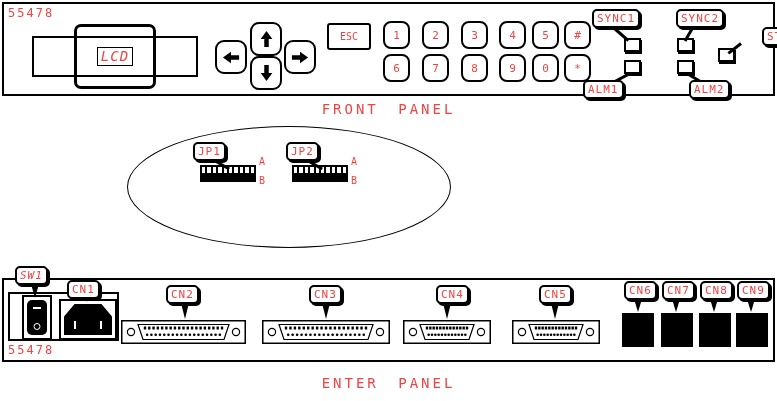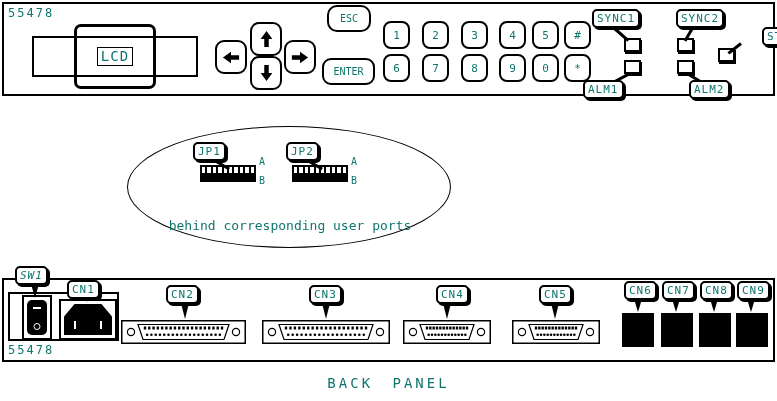--- a/index.html
+++ b/index.html
@@ -1,36 +1,36 @@
 <!DOCTYPE html>
 <html><head>
 <meta charset="utf-8">
 <style>
   html,body{margin:0;padding:0;background:#fff;}
   #page{position:relative;width:777px;height:401px;background:#fff;overflow:hidden;
-        font-family:"DejaVu Sans Mono",monospace;color:#0f766e;}
+        font-family:"DejaVu Sans Mono",monospace;color:#ef4444;}
   .panel{position:absolute;border:2px solid #000;background:#fff;}
   .model{position:absolute;font-size:12px;letter-spacing:2px;}
   .caption{position:absolute;left:0;width:777px;text-align:center;font-size:14px;
            letter-spacing:3px;word-spacing:8px;}
   .callout{position:absolute;background:#fff;border:2px solid #000;border-radius:5px;
            box-shadow:2px 2px 0 #000;font-size:11px;letter-spacing:1px;padding:1px 3px;
            line-height:13px;z-index:6;white-space:nowrap;}
   .lead{position:absolute;height:3px;background:#000;transform-origin:0 50%;z-index:5;}
   .varrow{position:absolute;width:0;height:0;border-left:4px solid transparent;
           border-right:4px solid transparent;z-index:5;}
   .led{position:absolute;width:13px;height:10px;background:#fff;border:2px solid #000;
        box-shadow:1px 2px 0 #000;}
   .key{position:absolute;border:2px solid #000;border-radius:8px;background:#fff;
        display:flex;align-items:center;justify-content:center;font-size:11px;}
   .akey{position:absolute;width:28px;height:30px;border:2px solid #000;border-radius:9px;
         background:#fff;display:flex;align-items:center;justify-content:center;}
   .lcd-box{position:absolute;left:32px;top:36px;width:162px;height:37px;border:2px solid #000;
            display:flex;align-items:center;justify-content:center;}
-  .lcd-badge{border:3px solid #000;border-radius:7px;padding:20px;}
+  .lcd-badge{border:3px solid #000;border-radius:7px;padding:20px;font-style:italic;}
   .lcd-inner{display:block;border:1px solid #000;padding:0 3px;font-size:14px;
              letter-spacing:1px;line-height:17px;}
   .ellipse{position:absolute;left:127px;top:126px;width:322px;height:120px;
            border:1.5px solid #000;border-radius:50%;}
   .jblock{position:absolute;width:56px;height:17px;background:#000;box-sizing:border-box;
           padding:2px 2px 0 2px;}
   .jumper-cells{display:flex;gap:2px;}
   .jcell{width:3.5px;height:6px;background:#fff;}
   .jlabel{position:absolute;font-size:10px;line-height:10px;}
   .notetext{position:absolute;left:127px;width:326px;text-align:center;font-size:13px;}
@@ -77,22 +77,21 @@
     <svg class="arr" width="13" height="18" viewBox="0 0 14 20">
       <path d="M7 19 L0.5 10 L4.5 10 L4.5 1 L9.5 1 L9.5 10 L13.5 10 Z" fill="#000"></path>
       </svg>
   </div>
   <div class="akey" style="left:284px;top:40px;">
     <svg class="arr" width="18" height="13" viewBox="0 0 20 14">
       <path d="M19 7 L10 0.5 L10 4.5 L1 4.5 L1 9.5 L10 9.5 L10 13.5 Z" fill="#000"></path>
       </svg>
   </div>
 
-  <div class="key" style="left:327px;top:5px;width:40px;height:23px;border-radius:10px;font-size:10px;">ESC</div>
-  <div class="key" style="left:322px;top:58px;width:49px;height:23px;border-radius:9px;font-size:10px;">ENTER</div>
+  <div class="key" style="left:327px;top:23px;width:40px;height:23px;border-radius:3px;font-size:10px;">ESC</div>
 
   <div class="key" style="left:383px;top:21px;width:23px;height:24px;">1</div>
   <div class="key" style="left:422px;top:21px;width:23px;height:24px;">2</div>
   <div class="key" style="left:461px;top:21px;width:23px;height:24px;">3</div>
   <div class="key" style="left:499px;top:21px;width:23px;height:24px;">4</div>
   <div class="key" style="left:532px;top:21px;width:23px;height:24px;">5</div>
   <div class="key" style="left:564px;top:21px;width:23px;height:24px;">#</div>
 
   <div class="key" style="left:383px;top:54px;width:23px;height:24px;">6</div>
   <div class="key" style="left:422px;top:54px;width:23px;height:24px;">7</div>
@@ -112,20 +111,21 @@
   <div class="lead" style="left:741px;top:42px;width:16px;transform:rotate(142deg);"></div>
   <div class="lead" style="left:613px;top:81px;width:20px;transform:rotate(-28deg);"></div>
   <div class="lead" style="left:687px;top:72px;width:17px;transform:rotate(31deg);"></div>
 
   <div class="led" style="left:624px;top:38px;"></div>
   <div class="led" style="left:677px;top:38px;"></div>
   <div class="led" style="left:624px;top:60px;"></div>
   <div class="led" style="left:677px;top:60px;"></div>
   <div class="led" style="left:718px;top:48px;"></div>
 
+  <div class="caption" style="top:101px;">FRONT PANEL</div>
 
   <div class="ellipse"></div>
 
   <div class="callout" style="left:193px;top:142px;">JP1</div>
   <div class="callout" style="left:286px;top:142px;">JP2</div>
   <div class="lead" style="left:211px;top:157px;width:21px;transform:rotate(30deg);"></div>
   <div class="lead" style="left:304px;top:157px;width:21px;transform:rotate(30deg);"></div>
 
   <div class="jblock" style="left:200px;top:165px;">
     <div class="jumper-cells">
@@ -154,21 +154,20 @@
         <div class="jcell"></div>
         <div class="jcell"></div>
       </div>
   </div>
 
   <span class="jlabel" style="left:259px;top:157px;">A</span>
   <span class="jlabel" style="left:259px;top:176px;">B</span>
   <span class="jlabel" style="left:351px;top:157px;">A</span>
   <span class="jlabel" style="left:351px;top:176px;">B</span>
 
-  <div class="notetext" style="top:218px;">behind corresponding user ports</div>
 
   <div class="panel" style="left:2px;top:278px;width:769px;height:80px;"></div>
   <span class="model" style="left:8px;top:343px;">55478</span>
 
   <div class="callout" style="left:15px;top:266px;font-style:italic;">SW1</div>
   <div class="callout" style="left:67px;top:266px;margin-top:14px;">CN1</div>
   <div class="varrow" style="left:31px;top:284px;border-top:14px solid #000;"></div>
   <div class="varrow" style="left:83px;top:284px;border-top:18px solid #000;"></div>
 
   <div class="pbox"></div>
@@ -349,14 +348,14 @@
   <div class="varrow" style="left:634px;top:299px;border-top:13px solid #000;"></div>
   <div class="varrow" style="left:672px;top:299px;border-top:13px solid #000;"></div>
   <div class="varrow" style="left:710px;top:299px;border-top:13px solid #000;"></div>
   <div class="varrow" style="left:747px;top:299px;border-top:13px solid #000;"></div>
 
   <div class="jack" style="left:622px;top:313px;"></div>
   <div class="jack" style="left:661px;top:313px;"></div>
   <div class="jack" style="left:699px;top:313px;"></div>
   <div class="jack" style="left:736px;top:313px;"></div>
 
-  <div class="caption" style="top:375px;">BACK PANEL</div>
+  <div class="caption" style="top:375px;">ENTER PANEL</div>
 </div>
 
 </body></html>

